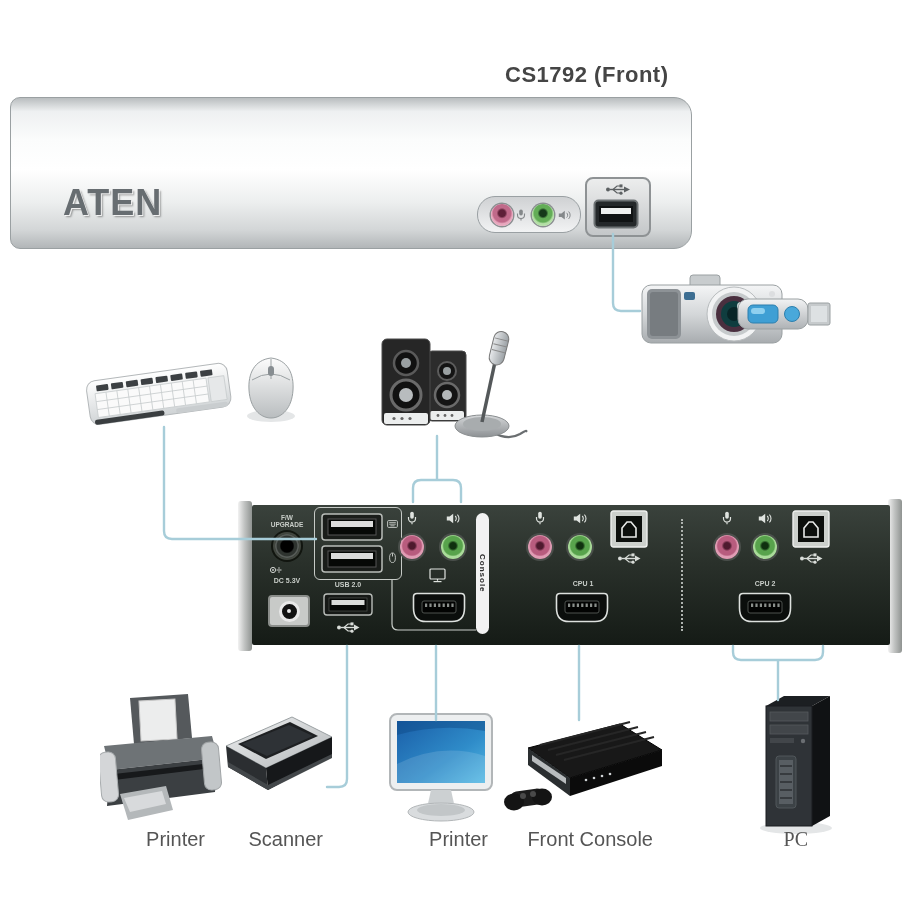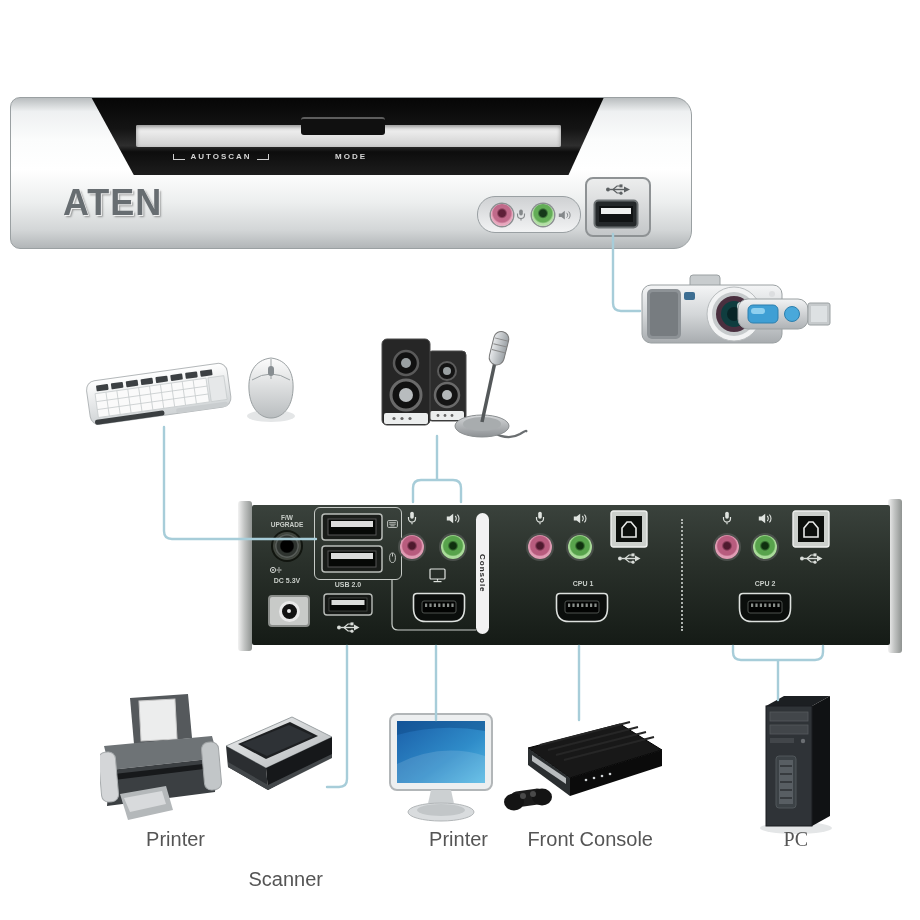--- a/index.html
+++ b/index.html
@@ -61,34 +61,23 @@
   .rjack.pink{background:radial-gradient(circle at 50% 45%,#4e1a2e 0 18%,#b85c7e 30% 52%,#e09cb4 60% 74%,#8e3e5c 82% 100%);
     box-shadow:0 0 0 2px #4a4f4b;}
   .rjack.green{background:radial-gradient(circle at 50% 45%,#10300f 0 18%,#58a34c 30% 52%,#aadb9a 60% 74%,#35702e 82% 100%);
     box-shadow:0 0 0 2px #4a4f4b;}
 </style>
 </head>
 <body>
 
 <div class="stage">
 
+  <div class="panel-title" style="left:505px;top:62px;">CS1792 (Front)</div>
 
   <div class="front-panel">
-    <div class="tray">
-      <div class="tray-slot"></div>
-      <div class="tray-latch"></div>
-      <div class="tray-label" style="left:92px;width:120px;">
-        <div class="dashL"></div>
-        <span>AUTOSCAN</span>
-        <div class="dashR"></div>
-      </div>
-      <div class="tray-label" style="left:242px;width:80px;">
-        <span>MODE</span>
-      </div>
-    </div>
     <div class="brand">ATEN</div>
 
     <div class="audio-pill">
       <div class="jack pink" style="left:13px;top:7px;"></div>
       <svg class="abs" style="left:38px;top:12px;" width="10" height="12">
         <rect x="3.2" y="0.5" width="3.6" height="6" rx="1.8" fill="#84888a"></rect>
         <path d="M1.5,4.5 v1.5 a3.5,3.5 0 0 0 7,0 V4.5" fill="none" stroke="#84888a" stroke-width="1.1"></path>
         <line x1="5" y1="9.6" x2="5" y2="11.4" stroke="#84888a" stroke-width="1.1"></line>
       </svg>
       <div class="jack green" style="left:54px;top:7px;"></div>
@@ -482,21 +471,21 @@
     <rect x="44" y="24" width="38" height="9" fill="#42464a" stroke="#55595d" stroke-width="0.8"></rect>
     <rect x="44" y="37" width="38" height="9" fill="#42464a" stroke="#55595d" stroke-width="0.8"></rect>
     <rect x="44" y="50" width="24" height="5" fill="#42464a"></rect>
     <circle cx="77" cy="53" r="2.2" fill="#6a6e72"></circle>
     <rect x="50" y="68" width="20" height="52" rx="3" fill="#3c4246" stroke="#50565a"></rect>
     <rect x="53" y="72" width="14" height="44" fill="#585e63"></rect>
     <path d="M54,78 h12 M54,86 h12 M54,94 h12 M54,102 h12 M54,110 h12" stroke="#2c3034" stroke-width="1.5"></path>
   </svg>
 
   <div class="dev-label" style="left:115px;top:828px;width:90px;">Printer</div>
-  <div class="dev-label" style="left:233px;top:828px;width:90px;margin-top:40px;">Scanner</div>
+  <div class="dev-label" style="left:233px;top:828px;width:90px;">Scanner</div>
   <div class="dev-label" style="left:398px;top:828px;width:90px;">Printer</div>
   <div class="dev-label" style="left:518px;top:828px;width:135px;">Front Console</div>
   <div class="dev-label" style="left:752px;top:828px;width:56px;font-family:Liberation Serif, serif;">PC</div>
 
   <svg class="abs" style="left:0;top:0;pointer-events:none;" width="920" height="920">
     <g fill="none" stroke="#a7cdd9" stroke-width="2.4" stroke-linecap="round">
       <path d="M613,234 V303 Q613,311 621,311 H640"></path>
       <path d="M164,427 V531 Q164,539 172,539 H316"></path>
       <path d="M437,436 V480 M413,502 V488 Q413,480 421,480 H453 Q461,480 461,488 V502"></path>
       <path d="M347,646 V779 Q347,787 339,787 H327"></path>

